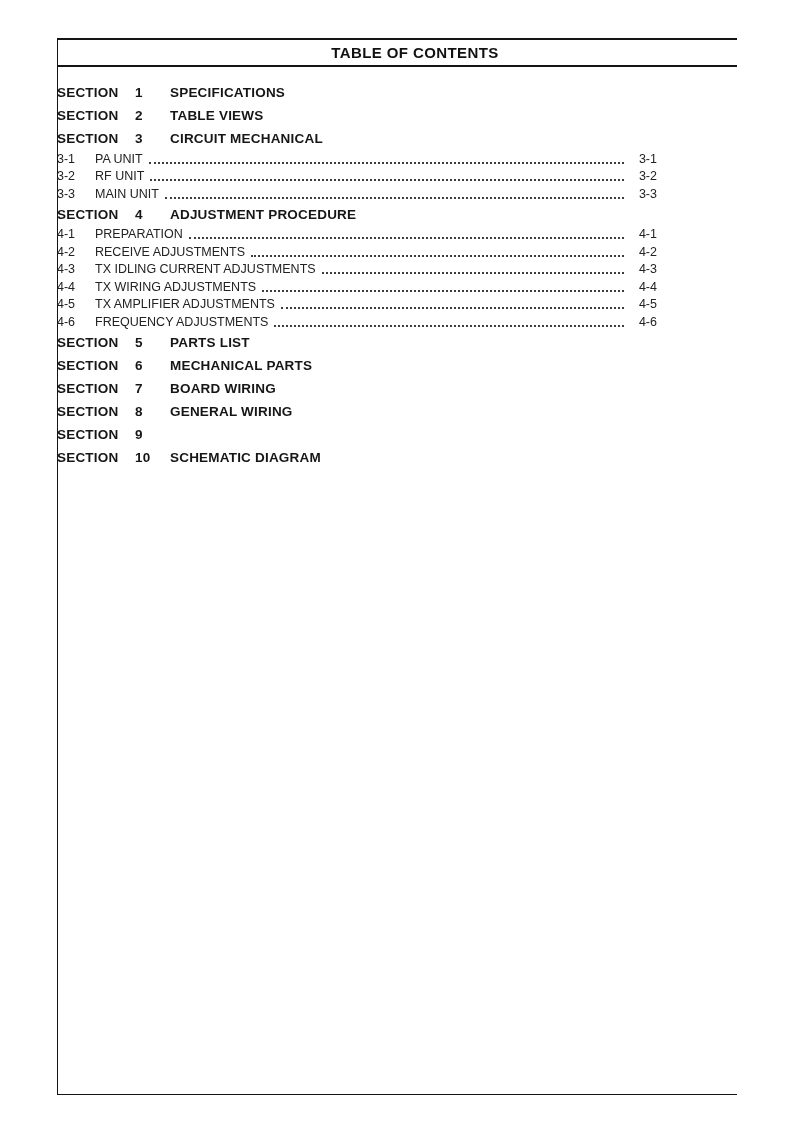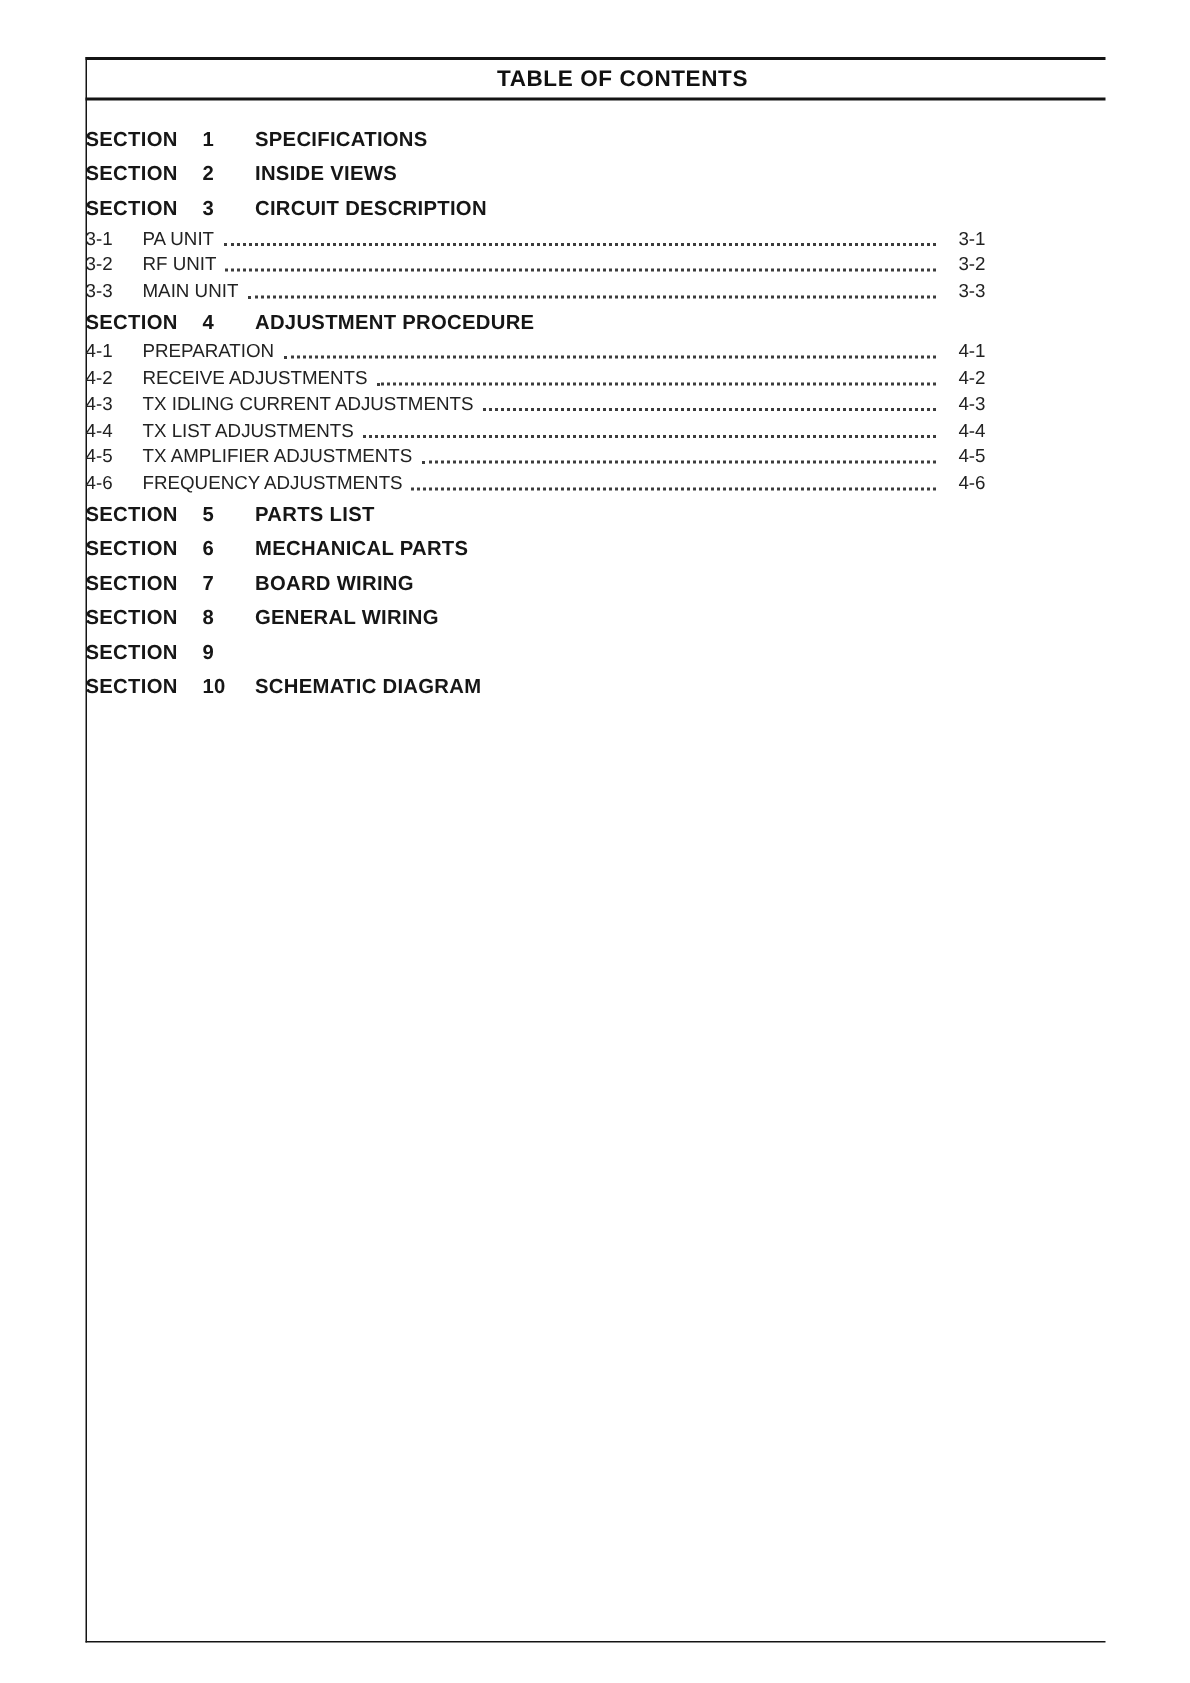--- a/index.html
+++ b/index.html
@@ -101,27 +101,27 @@
 
     <div class="sec">
       <span class="lbl">SECTION</span>
       <span class="num">1</span>
       <span class="ttl">SPECIFICATIONS</span>
     </div>
 
     <div class="sec">
       <span class="lbl">SECTION</span>
       <span class="num">2</span>
-      <span class="ttl">INSIDE VIEWS</span>
+      <span class="ttl">TABLE VIEWS</span>
     </div>
 
     <div class="sec">
       <span class="lbl">SECTION</span>
       <span class="num">3</span>
-      <span class="ttl">CIRCUIT DESCRIPTION</span>
+      <span class="ttl">CIRCUIT MECHANICAL</span>
     </div>
 
     <div class="item">
       <span class="inum">3-1</span>
       <span class="ittl">PA UNIT</span>
       <span class="leader"></span>
       <span class="pg">3-1</span>
     </div>
     <div class="item">
       <span class="inum">3-2</span>
@@ -155,21 +155,21 @@
       <span class="pg">4-2</span>
     </div>
     <div class="item">
       <span class="inum">4-3</span>
       <span class="ittl">TX IDLING CURRENT ADJUSTMENTS</span>
       <span class="leader"></span>
       <span class="pg">4-3</span>
     </div>
     <div class="item">
       <span class="inum">4-4</span>
-      <span class="ittl">TX LIST ADJUSTMENTS</span>
+      <span class="ittl">TX WIRING ADJUSTMENTS</span>
       <span class="leader"></span>
       <span class="pg">4-4</span>
     </div>
     <div class="item">
       <span class="inum">4-5</span>
       <span class="ittl">TX AMPLIFIER ADJUSTMENTS</span>
       <span class="leader"></span>
       <span class="pg">4-5</span>
     </div>
     <div class="item">

